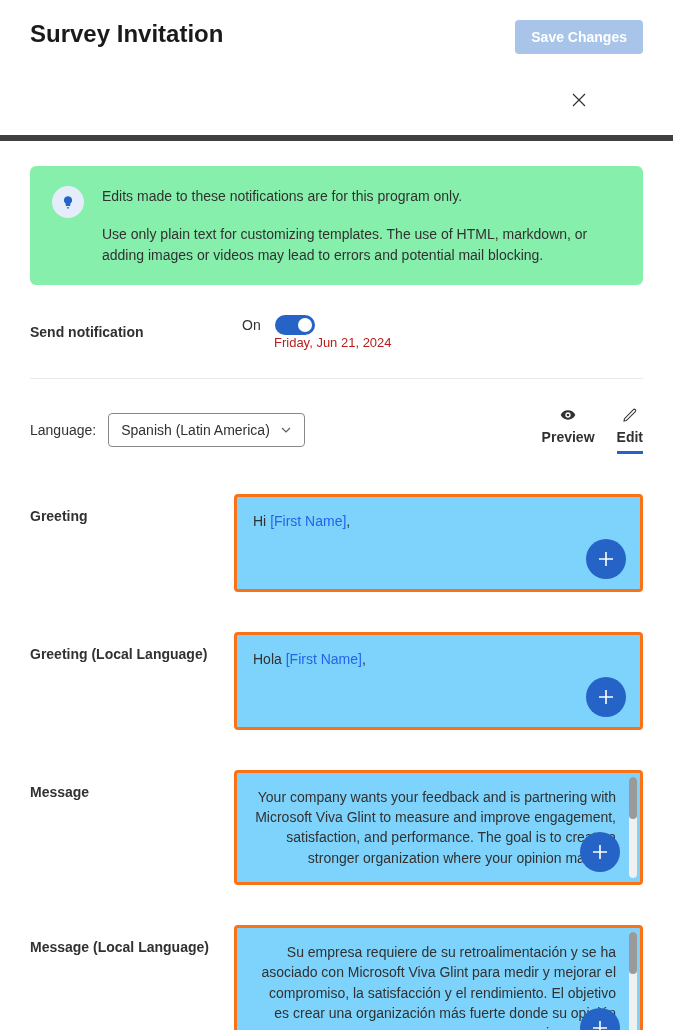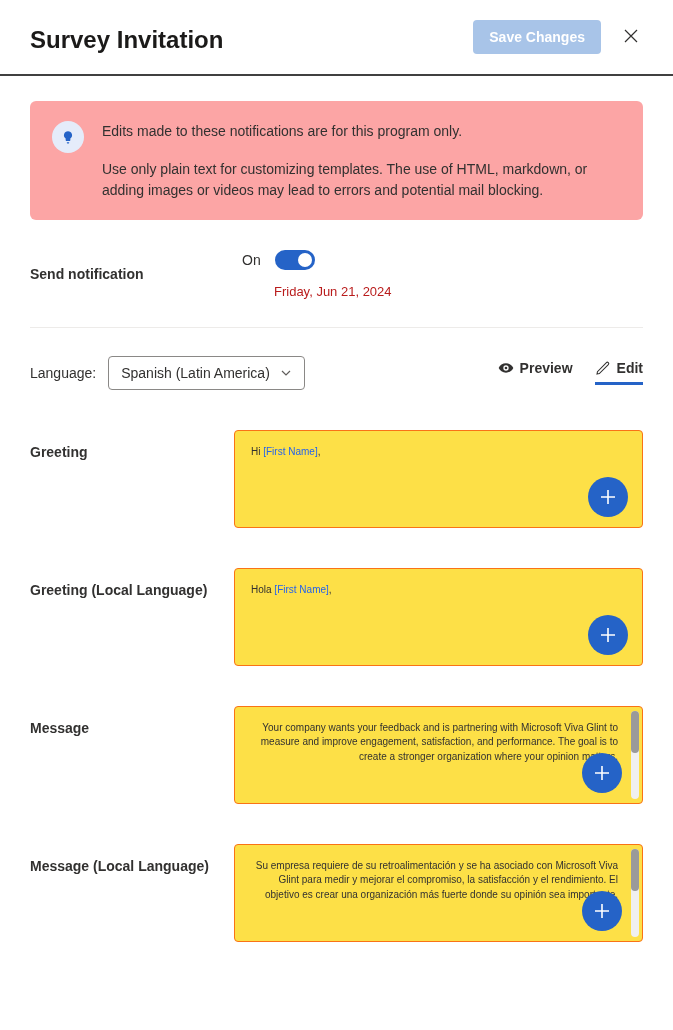--- a/index.html
+++ b/index.html
@@ -4,34 +4,35 @@
 <style>
   * { box-sizing: border-box; margin: 0; padding: 0; }
   body {
     font-family: "Segoe UI", -apple-system, BlinkMacSystemFont, sans-serif;
     background: #fff;
     color: #323130;
     width: 673px;
   }
   .header {
     display: flex;
-    align-items: flex-end;
+    align-items: flex-start;
     justify-content: space-between;
     padding: 20px 30px 20px 30px;
-    border-bottom: 2px solid #404040;
+    border-bottom: 6px solid #404040;
   }
   .title {
     font-size: 24px;
     font-weight: 700;
     color: #1b1a19;
   }
   .header-right {
     display: flex;
     align-items: center;
-    gap: 18px;
+    gap: 34px;
+    flex-direction: column;
   }
   .save-btn {
     background: #a8c4e8;
     color: #fff;
     border: none;
     border-radius: 4px;
     padding: 9px 16px;
     font-size: 14px;
     font-weight: 600;
     cursor: pointer;
@@ -40,21 +41,21 @@
     background: transparent;
     border: none;
     cursor: pointer;
     padding: 4px;
     color: #323130;
   }
   .content {
     padding: 25px 30px 30px 30px;
   }
   .info-box {
-    background: #fca5a5;
+    background: #86efac;
     border-radius: 6px;
     padding: 20px 22px;
     display: flex;
     gap: 18px;
   }
   .info-icon {
     width: 32px;
     height: 32px;
     border-radius: 50%;
     background: #e5ecfa;
@@ -78,21 +79,21 @@
   .row-label {
     width: 212px;
     font-size: 14px;
     font-weight: 600;
     color: #323130;
     flex-shrink: 0;
   }
   .toggle-wrap {
     display: flex;
     flex-direction: column;
-    gap: 14px;
+    gap: 0;
   }
   .toggle-line {
     display: flex;
     align-items: center;
     gap: 14px;
   }
   .toggle-state {
     font-size: 14px;
     color: #323130;
   }
@@ -158,47 +159,48 @@
   .tab {
     display: flex;
     align-items: center;
     gap: 6px;
     font-size: 14px;
     color: #323130;
     cursor: pointer;
     padding-bottom: 6px;
     border-bottom: 3px solid transparent;
     font-weight: 600;
+    flex-direction: column;
   }
   .tab.active {
     border-bottom-color: #2563c7;
   }
   .field-row {
     display: flex;
     margin-top: 40px;
     gap: 0;
   }
   .field-label {
     width: 204px;
     font-size: 14px;
     font-weight: 600;
     color: #323130;
     padding-top: 14px;
     flex-shrink: 0;
   }
   .field-input {
     flex: 1;
-    border: 1px solid #f97316;
+    border: 3px solid #f97316;
     border-radius: 4px;
     padding: 14px 16px;
-    font-size: 10px;
+    font-size: 14px;
     line-height: 1.45;
     position: relative;
     min-height: 98px;
-    background: #fde047;
+    background: #7dd3fc;
   }
   .field-input.tall {
     min-height: 98px;
     padding-right: 24px;
     text-align: right;
   }
   .token {
     color: #2563eb;
   }
   .add-btn {

